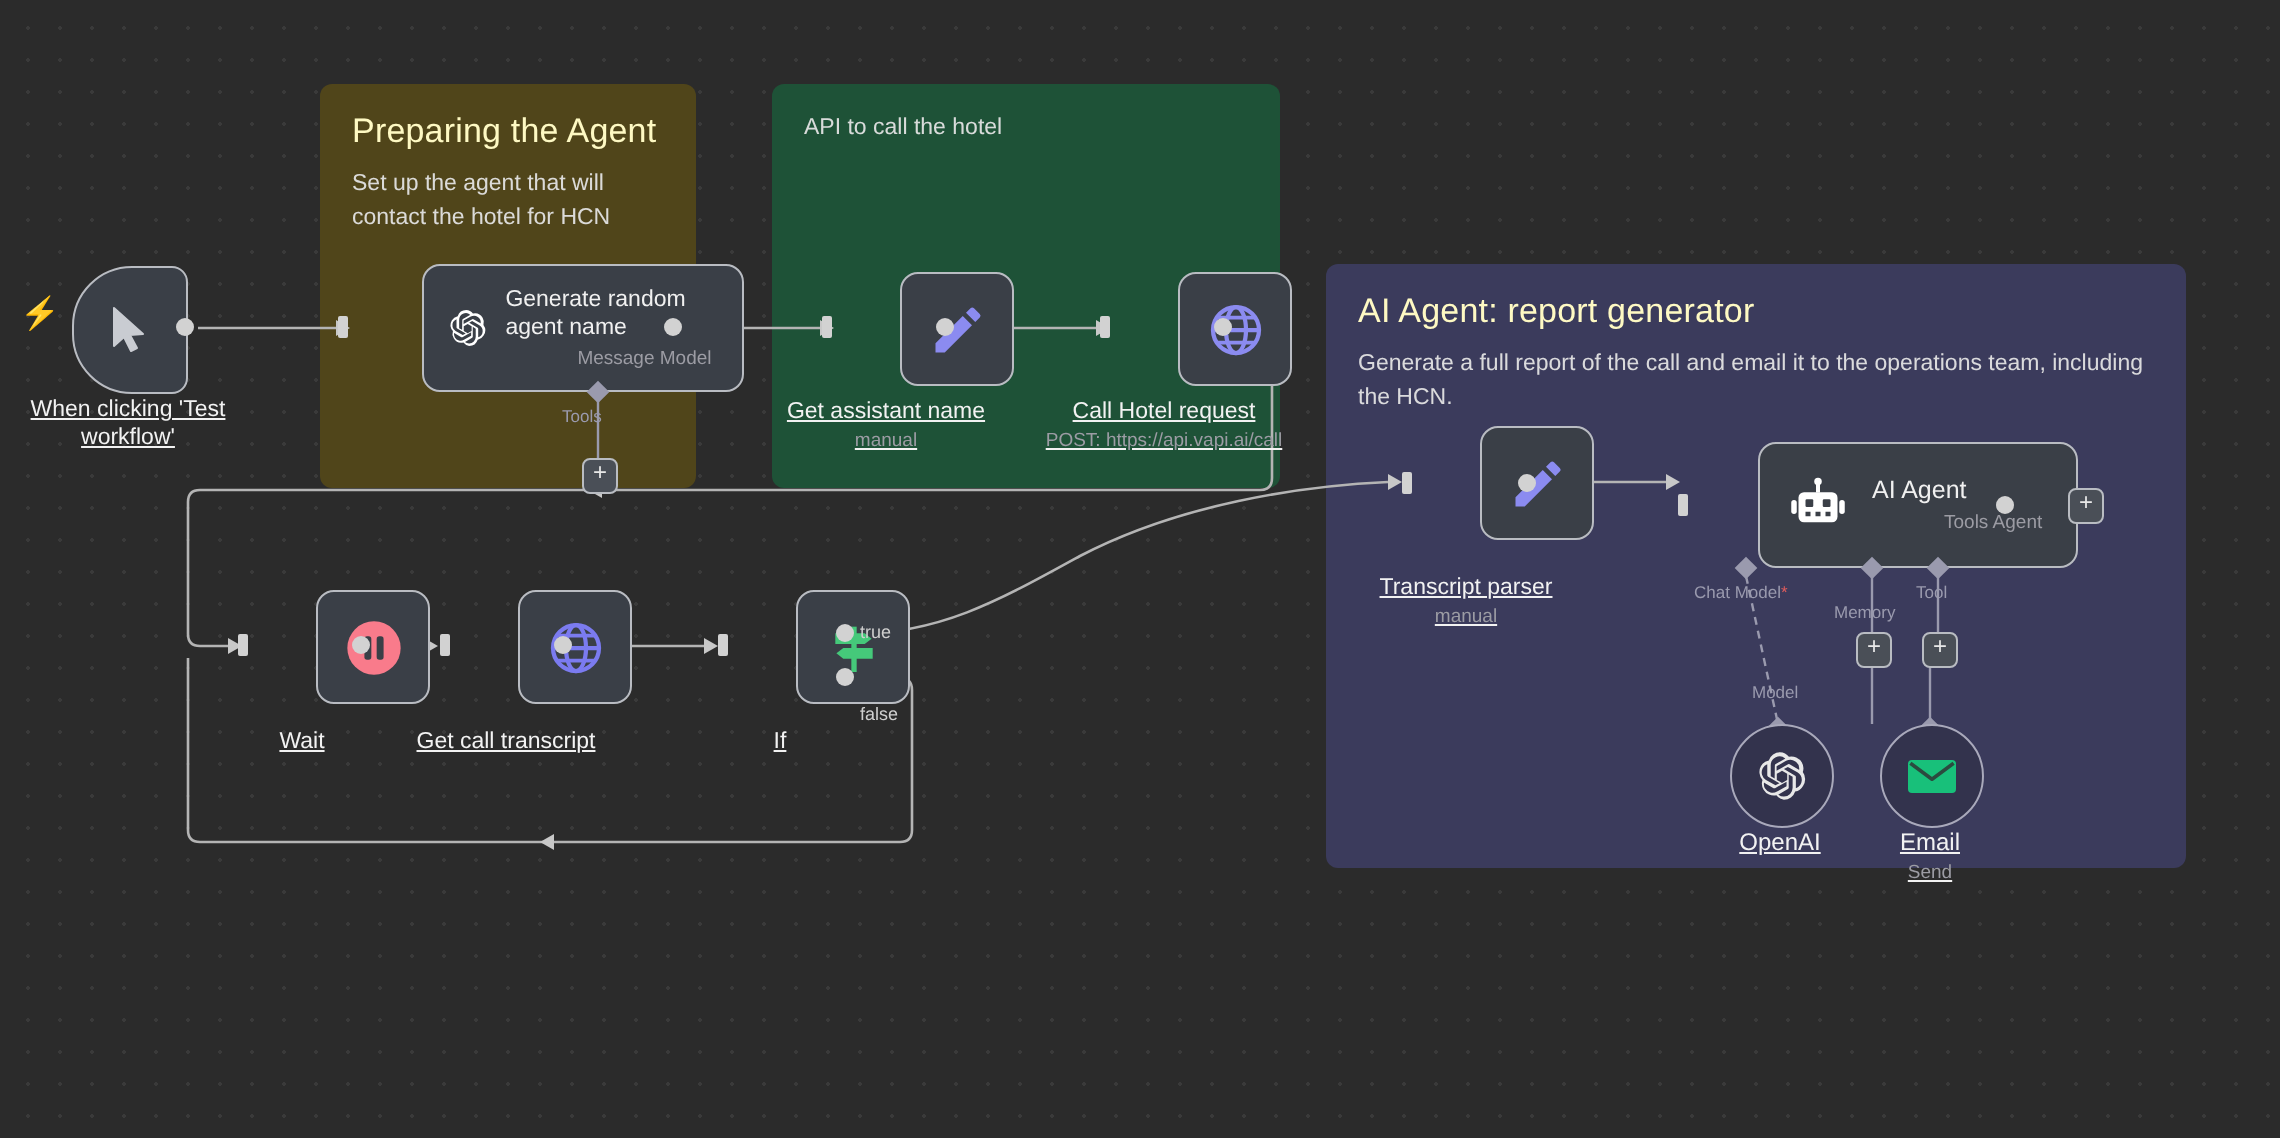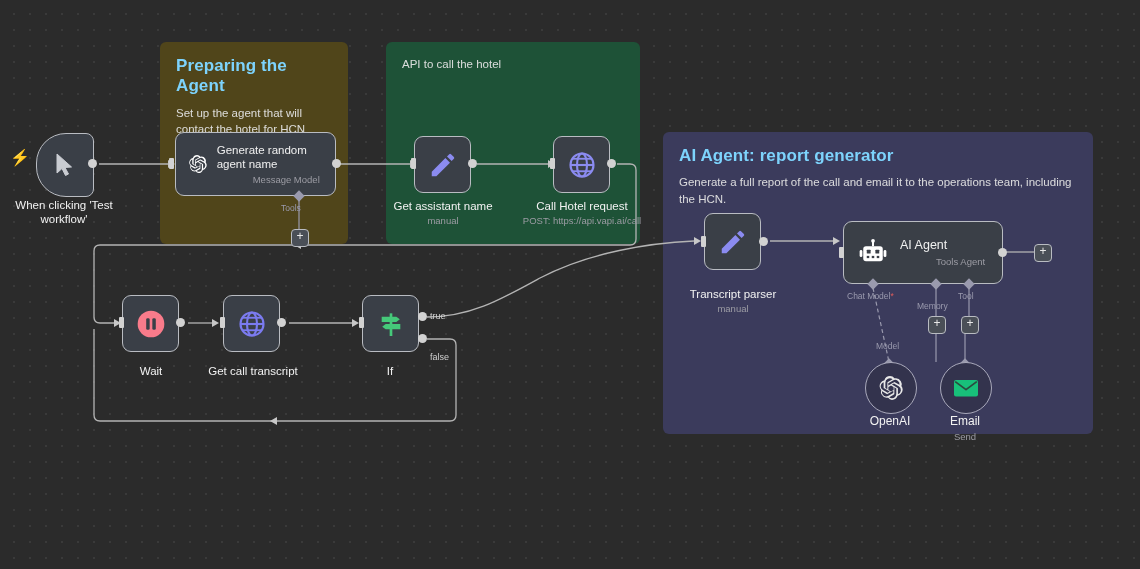--- a/index.html
+++ b/index.html
@@ -11,44 +11,44 @@
     width:1140px;height:569px;
     overflow:hidden;
     background-color:#2b2b2b;
     background-image:radial-gradient(#3a3a3a 1px, transparent 1px);
     background-size:16px 16px;
     background-position:6px 6px;
   }
 
   
   .sticky{position:absolute;border-radius:6px;box-sizing:border-box;padding:14px 16px;}
-  .sticky .s-title{font-size:17px;font-weight:bold;color:#7dd3fc;letter-spacing:.1px;margin:0 0 8px 0;line-height:1.2;}
+  .sticky .s-title{font-size:17px;font-weight:normal;color:#fef9c3;letter-spacing:.1px;margin:0 0 8px 0;line-height:1.2;}
   .sticky .s-body{font-size:11.5px;color:#e3e3e3;line-height:1.45;margin:0;max-width:95%;opacity:.95;}
 
   #sticky-prep{left:160px;top:42px;width:188px;height:202px;background:#50451a;}
   #sticky-hotel{left:386px;top:42px;width:254px;height:202px;background:#1e5237;}
   #sticky-agent{left:663px;top:132px;width:430px;height:302px;background:#3b3b5c;}
   #sticky-agent .s-body{max-width:100%;}
 
   
   #edges{position:absolute;left:0;top:0;width:1140px;height:569px;pointer-events:none;}
   .edge{fill:none;stroke:#b4b4b4;stroke-width:1.3;}
   .edge-dash{fill:none;stroke:#9a9aae;stroke-width:1.2;stroke-dasharray:4 3;}
   .edge-sub{fill:none;stroke:#9a9aae;stroke-width:1.2;}
   .arrow-tri{fill:#c8c8c8;}
 
   
   .node{position:absolute;box-sizing:border-box;background:#3a3f47;
         border:1.4px solid #b9bcc2;border-radius:9px;
-        display:flex;align-items:center;}
+        display:flex;align-items:center;margin-left:36px;}
   .node.sq{width:57px;height:57px;justify-content:center;}
   .node.wide{width:152px;height:64px;padding:0 10px 0 12px;gap:9px;}
 
   .node-caption{position:absolute;text-align:center;color:#f2f2f2;
-                font-size:11.5px;line-height:1.25;white-space:nowrap;}
+                font-size:11.5px;line-height:1.25;white-space:nowrap;text-decoration:underline;}
   .node-sub{display:block;color:#9c9ca4;font-size:9.5px;margin-top:2px;font-weight:normal;}
 
   .inline-title{color:#f0f0f0;font-size:11.5px;line-height:1.25;font-weight:normal;}
   .inline-sub{color:#9c9ca4;font-size:9.5px;margin-top:3px;padding-left:36px;}
 
   
   #node-trigger{position:absolute;left:36px;top:133px;width:56px;height:62px;
     background:#3a3f47;border:1.4px solid #b9bcc2;
     border-radius:30px 8px 8px 30px;display:flex;align-items:center;justify-content:center;}
 

